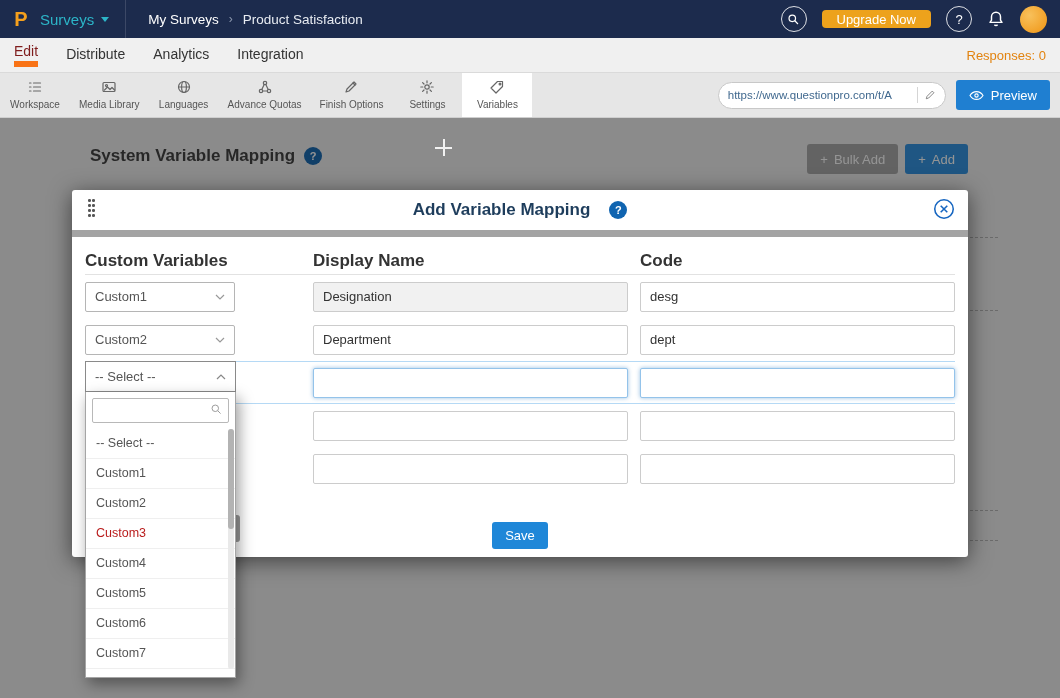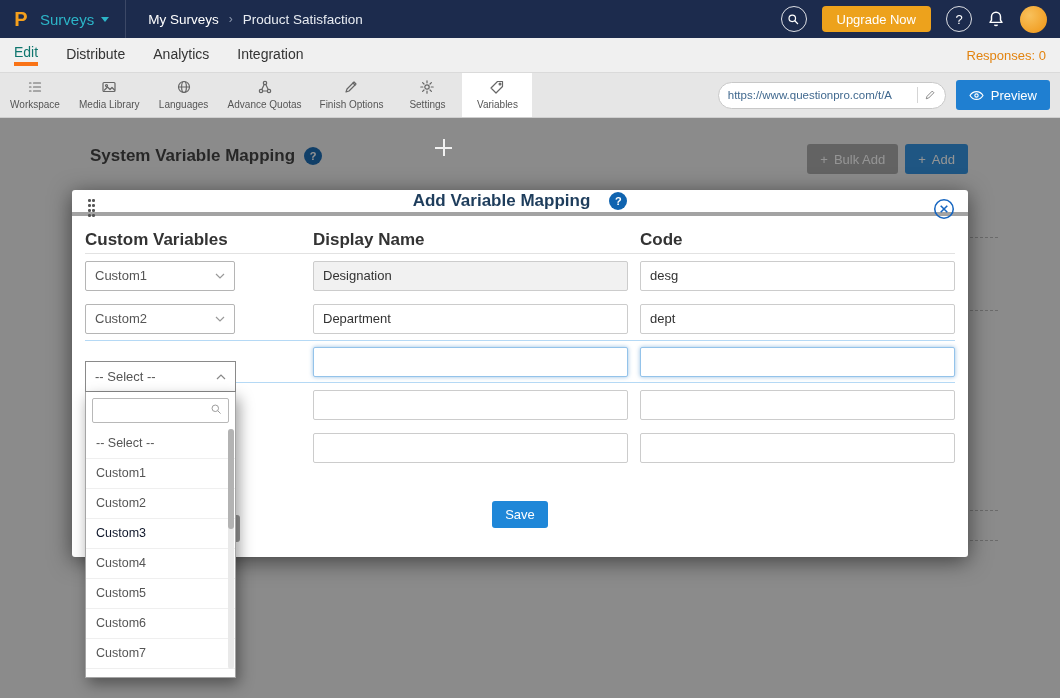--- a/index.html
+++ b/index.html
@@ -11,29 +11,29 @@
   .topbar { position:absolute; top:0; left:0; width:100%; height:38px; background:#1c2b4d; display:flex; align-items:center; z-index:6; }
   .logo { width:30px; text-align:center; font-size:20px; font-weight:bold; color:#f5a01d; margin-left:6px; }
   .surveys-btn { display:flex; align-items:center; gap:7px; height:100%; padding:0 16px 0 4px; border-right:1px solid rgba(255,255,255,.14); color:#2cb5c8; font-size:15px; cursor:pointer; }
   .caret-down { width:0; height:0; border-left:4px solid transparent; border-right:4px solid transparent; border-top:5px solid #2cb5c8; }
   .breadcrumb { display:flex; align-items:center; gap:10px; margin-left:22px; font-size:13.5px; }
   .crumb1 { color:#ffffff; cursor:pointer; }
   .crumb-sep { color:#8b97ad; font-size:12px; }
   .crumb2 { color:#e8ecf2; }
   .top-right { margin-left:auto; display:flex; align-items:center; gap:15px; margin-right:13px; }
   .circle-icon { width:26px; height:26px; border:1.5px solid rgba(255,255,255,.85); border-radius:50%; display:flex; align-items:center; justify-content:center; color:#fff; font-size:13px; cursor:pointer; }
-  .upgrade-btn { background:#eda21c; color:#fff; font-size:13px; height:26px; padding:0 15px; border-radius:4px; display:flex; align-items:center; cursor:pointer; }
+  .upgrade-btn { background:#eda21c; color:#fff; font-size:13px; height:18px; padding:0 15px; border-radius:4px; display:flex; align-items:center; cursor:pointer; }
   .bell { cursor:pointer; display:flex; }
   .avatar { width:27px; height:27px; border-radius:50%; background:radial-gradient(circle at 35% 35%, #f8c15c, #ef9413); cursor:pointer; }
 
   
   .subnav { position:absolute; top:38px; left:0; width:100%; height:34px; background:#f0f0f0; display:flex; align-items:center; z-index:6; }
   .subnav .tab { margin-left:28px; font-size:14px; color:#333; cursor:pointer; padding-bottom:2px; }
   .subnav .tab:first-child { margin-left:14px; }
-  .subnav .tab.active { color:#0f766e; border-bottom:4px solid #f97316; }
+  .subnav .tab.active { color:#7f1d1d; border-bottom:6px solid #f97316; }
   .responses { margin-left:auto; margin-right:14px; color:#e2830f; font-size:13px; }
 
   
   .toolbar { position:absolute; top:72px; left:0; width:100%; height:46px; background:#e6e6e6; border-top:1px solid #dadada; border-bottom:1px solid #cfcfcf; display:flex; align-items:stretch; z-index:6; }
   .tool { min-width:70px; padding:6px 9px 3px; display:flex; flex-direction:column; align-items:center; gap:4px; cursor:pointer; }
   .tool .lbl { font-size:10px; color:#555; white-space:nowrap; }
   .tool.active { background:#fff; }
   .tool svg { stroke:#666; fill:none; stroke-width:1.2; stroke-linecap:round; stroke-linejoin:round; }
   .url-pill { margin-left:auto; align-self:center; width:228px; height:27px; background:#fff; border:1px solid #c8c8c8; border-radius:14px; display:flex; align-items:center; padding:0 9px; font-size:11.5px; color:#41698f; overflow:hidden; margin-right:10px; cursor:text; }
   .url-pill .url-text { flex:1; white-space:nowrap; overflow:hidden; }
@@ -52,21 +52,21 @@
 
   .overlay { position:absolute; top:118px; left:0; right:0; bottom:0; background:rgba(18,18,18,.45); z-index:8; }
 
   
   .crosshair { position:absolute; left:435px; top:139px; width:17px; height:17px; z-index:9; }
   .crosshair::before { content:""; position:absolute; left:8px; top:0; width:1.5px; height:17px; background:#f2f2f2; }
   .crosshair::after { content:""; position:absolute; top:8px; left:0; height:1.5px; width:17px; background:#f2f2f2; }
 
   
   .modal { position:absolute; left:72px; top:190px; width:896px; height:367px; background:#fff; border-radius:3px; box-shadow:0 4px 22px rgba(0,0,0,.55); z-index:20; }
-  .modal-header { position:relative; height:26px; border-bottom:4px solid #a3a3a3; display:flex; align-items:center; justify-content:center; gap:19px; }
+  .modal-header { position:relative; height:47px; border-bottom:7px solid #a3a3a3; display:flex; align-items:center; justify-content:center; gap:19px; }
   .drag-handle { position:absolute; left:16px; top:9px; display:grid; grid-template-columns:repeat(2,4px); grid-auto-rows:5px; cursor:grab; }
   .drag-handle i { width:2.6px; height:2.6px; background:#555; border-radius:50%; }
   .modal-title { font-size:17px; font-weight:700; color:#1e3d5c; }
   .modal-close { position:absolute; right:13px; top:8px; cursor:pointer; display:flex; }
   .modal-body { padding:0 13px; }
   .cols { display:flex; margin-top:14px; height:24px; border-bottom:1px solid #e2e2e2; font-size:17px; font-weight:700; color:#333; }
   .c1 { width:228px; } .c2 { width:327px; } .c3 { width:315px; }
   .vrow { display:flex; align-items:center; height:43px; }
   .vrow.active { border-top:1px solid #b5d9f5; border-bottom:1px solid #b5d9f5; }
   .sel-box { width:150px; height:30px; border:1px solid #b5b5b5; border-radius:2px; background:#fff; display:flex; align-items:center; justify-content:space-between; padding:0 9px; font-size:13px; color:#555; cursor:pointer; }
@@ -80,21 +80,21 @@
 
   
   .dd { position:absolute; left:85px; top:361px; width:151px; z-index:30; }
   .dd-select { height:31px; background:#fff; border:1px solid #8a8a8a; display:flex; align-items:center; justify-content:space-between; padding:0 9px; font-size:13px; color:#555; cursor:pointer; }
   .dd-panel { background:#fff; border:1px solid #a5a5a5; border-top:none; box-shadow:3px 6px 14px rgba(0,0,0,.4); position:relative; padding-bottom:8px; }
   .dd-search { padding:6px; position:relative; }
   .dd-search input { width:100%; height:25px; border:1px solid #b8b8b8; border-radius:2px; padding:0 24px 0 7px; font-size:12px; font-family:"Liberation Sans",sans-serif; }
   .dd-search .mag { position:absolute; right:12px; top:11px; display:flex; }
   .dd-list { height:240px; overflow:hidden; }
   .dd-item { height:30px; line-height:29px; padding:0 10px; font-size:12.5px; color:#555; border-bottom:1px solid #efefef; cursor:pointer; white-space:nowrap; }
-  .dd-item.hl { color:#0f172a; }
+  .dd-item.hl { color:#b91c1c; }
   .dd-scroll { position:absolute; right:1px; top:37px; width:6px; height:240px; background:#e9e9e9; border-radius:3px; }
   .dd-thumb { position:absolute; top:0; left:0; width:6px; height:100px; background:#b3b3b3; border-radius:3px; cursor:grab; }
 </style>
 </head>
 <body>
 
 <div id="screen">
 
   <div class="topbar">
     <div class="logo">P</div>

